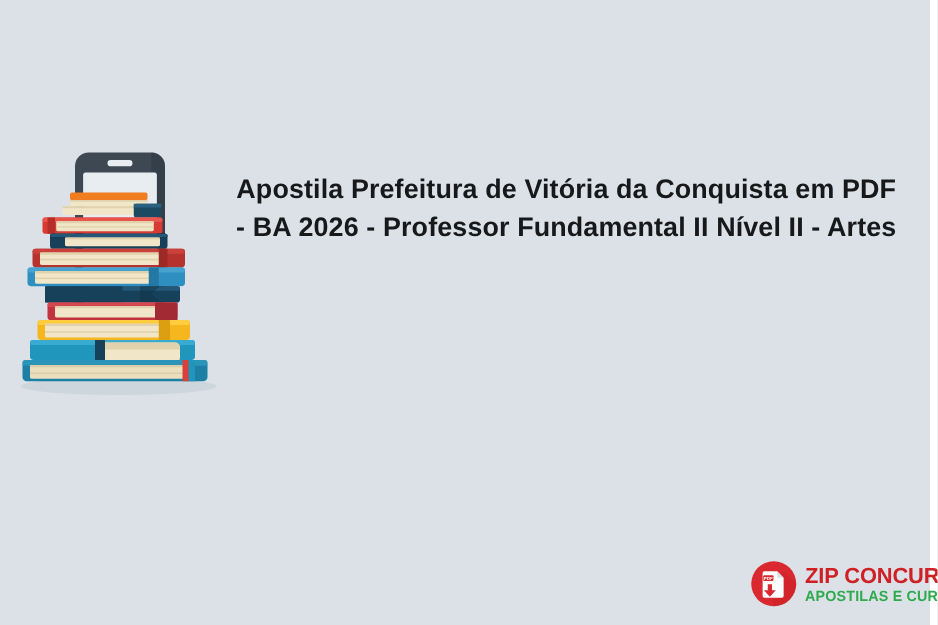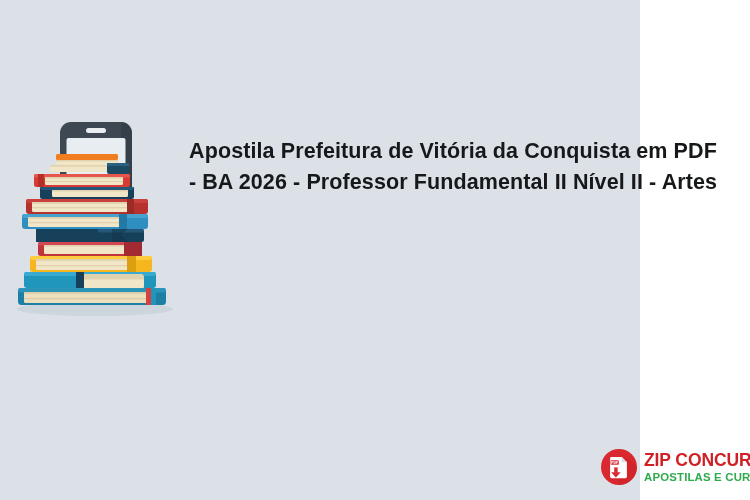--- a/index.html
+++ b/index.html
@@ -8,21 +8,21 @@
   }
   body {
     width: 750px;
     height: 500px;
     overflow: hidden;
     font-family: "Liberation Sans", sans-serif;
   }
 
   #canvas {
     position: relative;
-    width: 640px;
+    width: 744px;
     height: 500px;
     background: #dce1e8;
   }
 
   
   #illustration {
     position: absolute;
     left: 8px;
     top: 118px;
     width: 175px;

